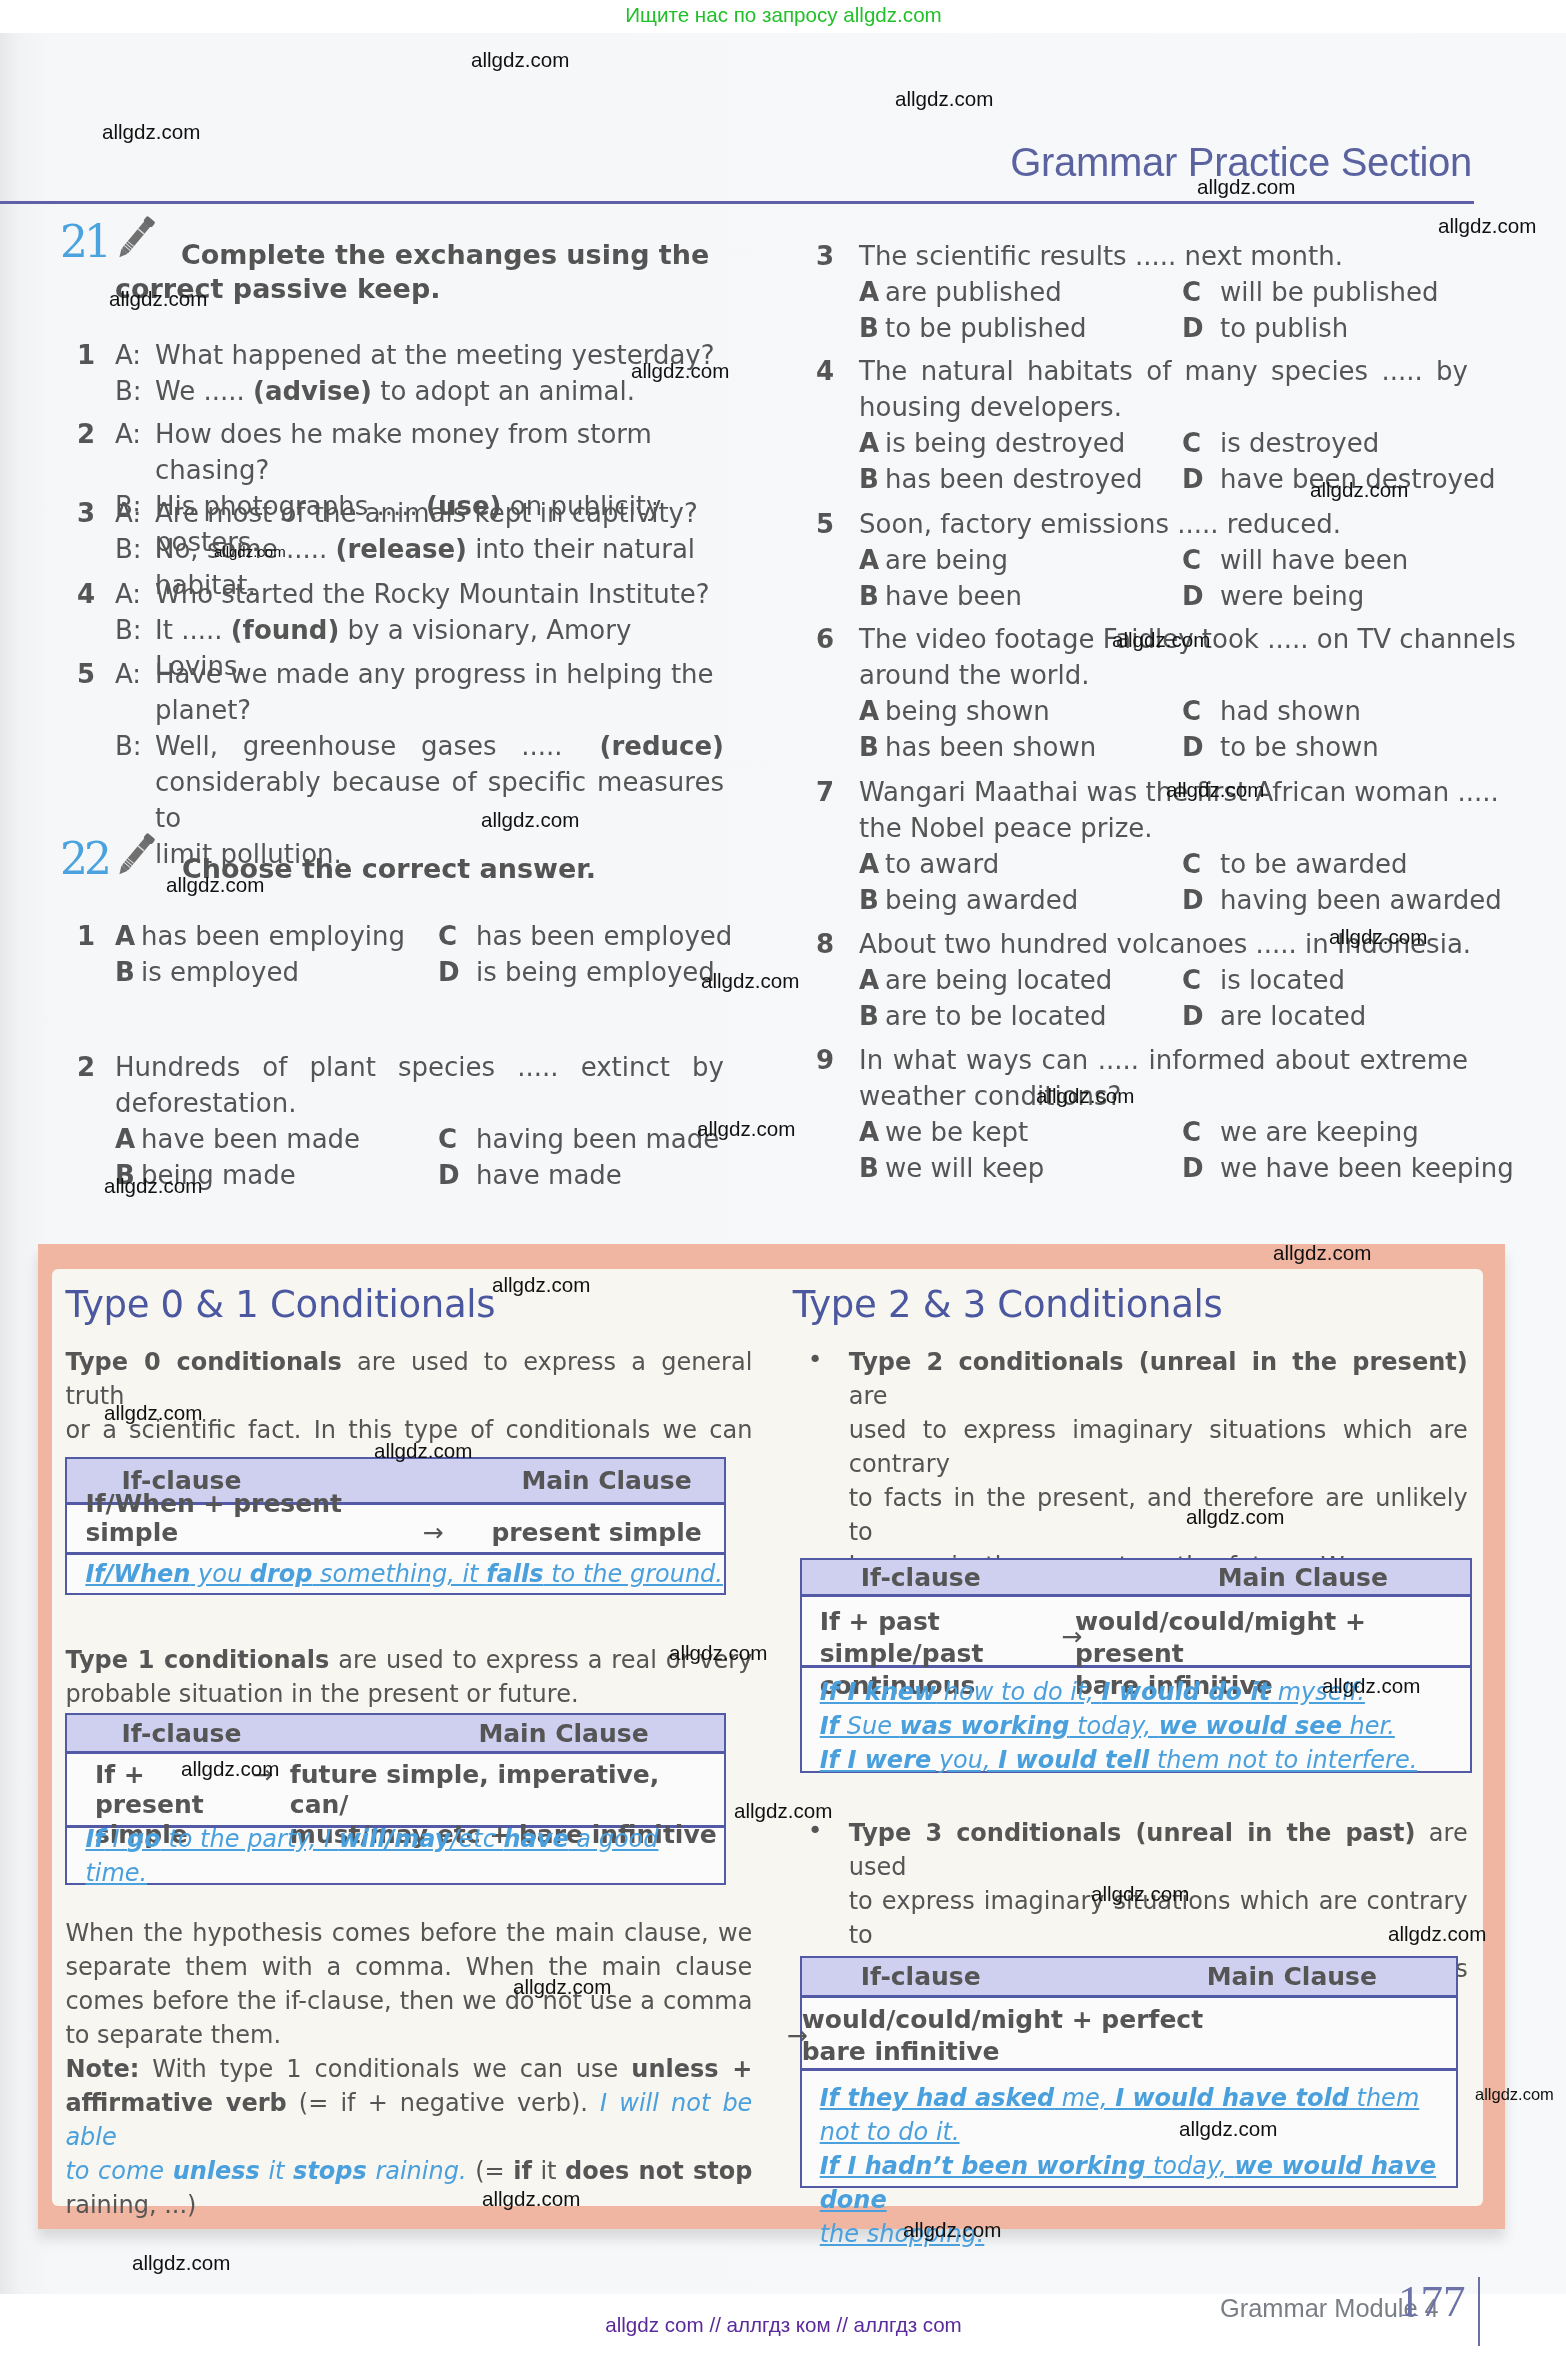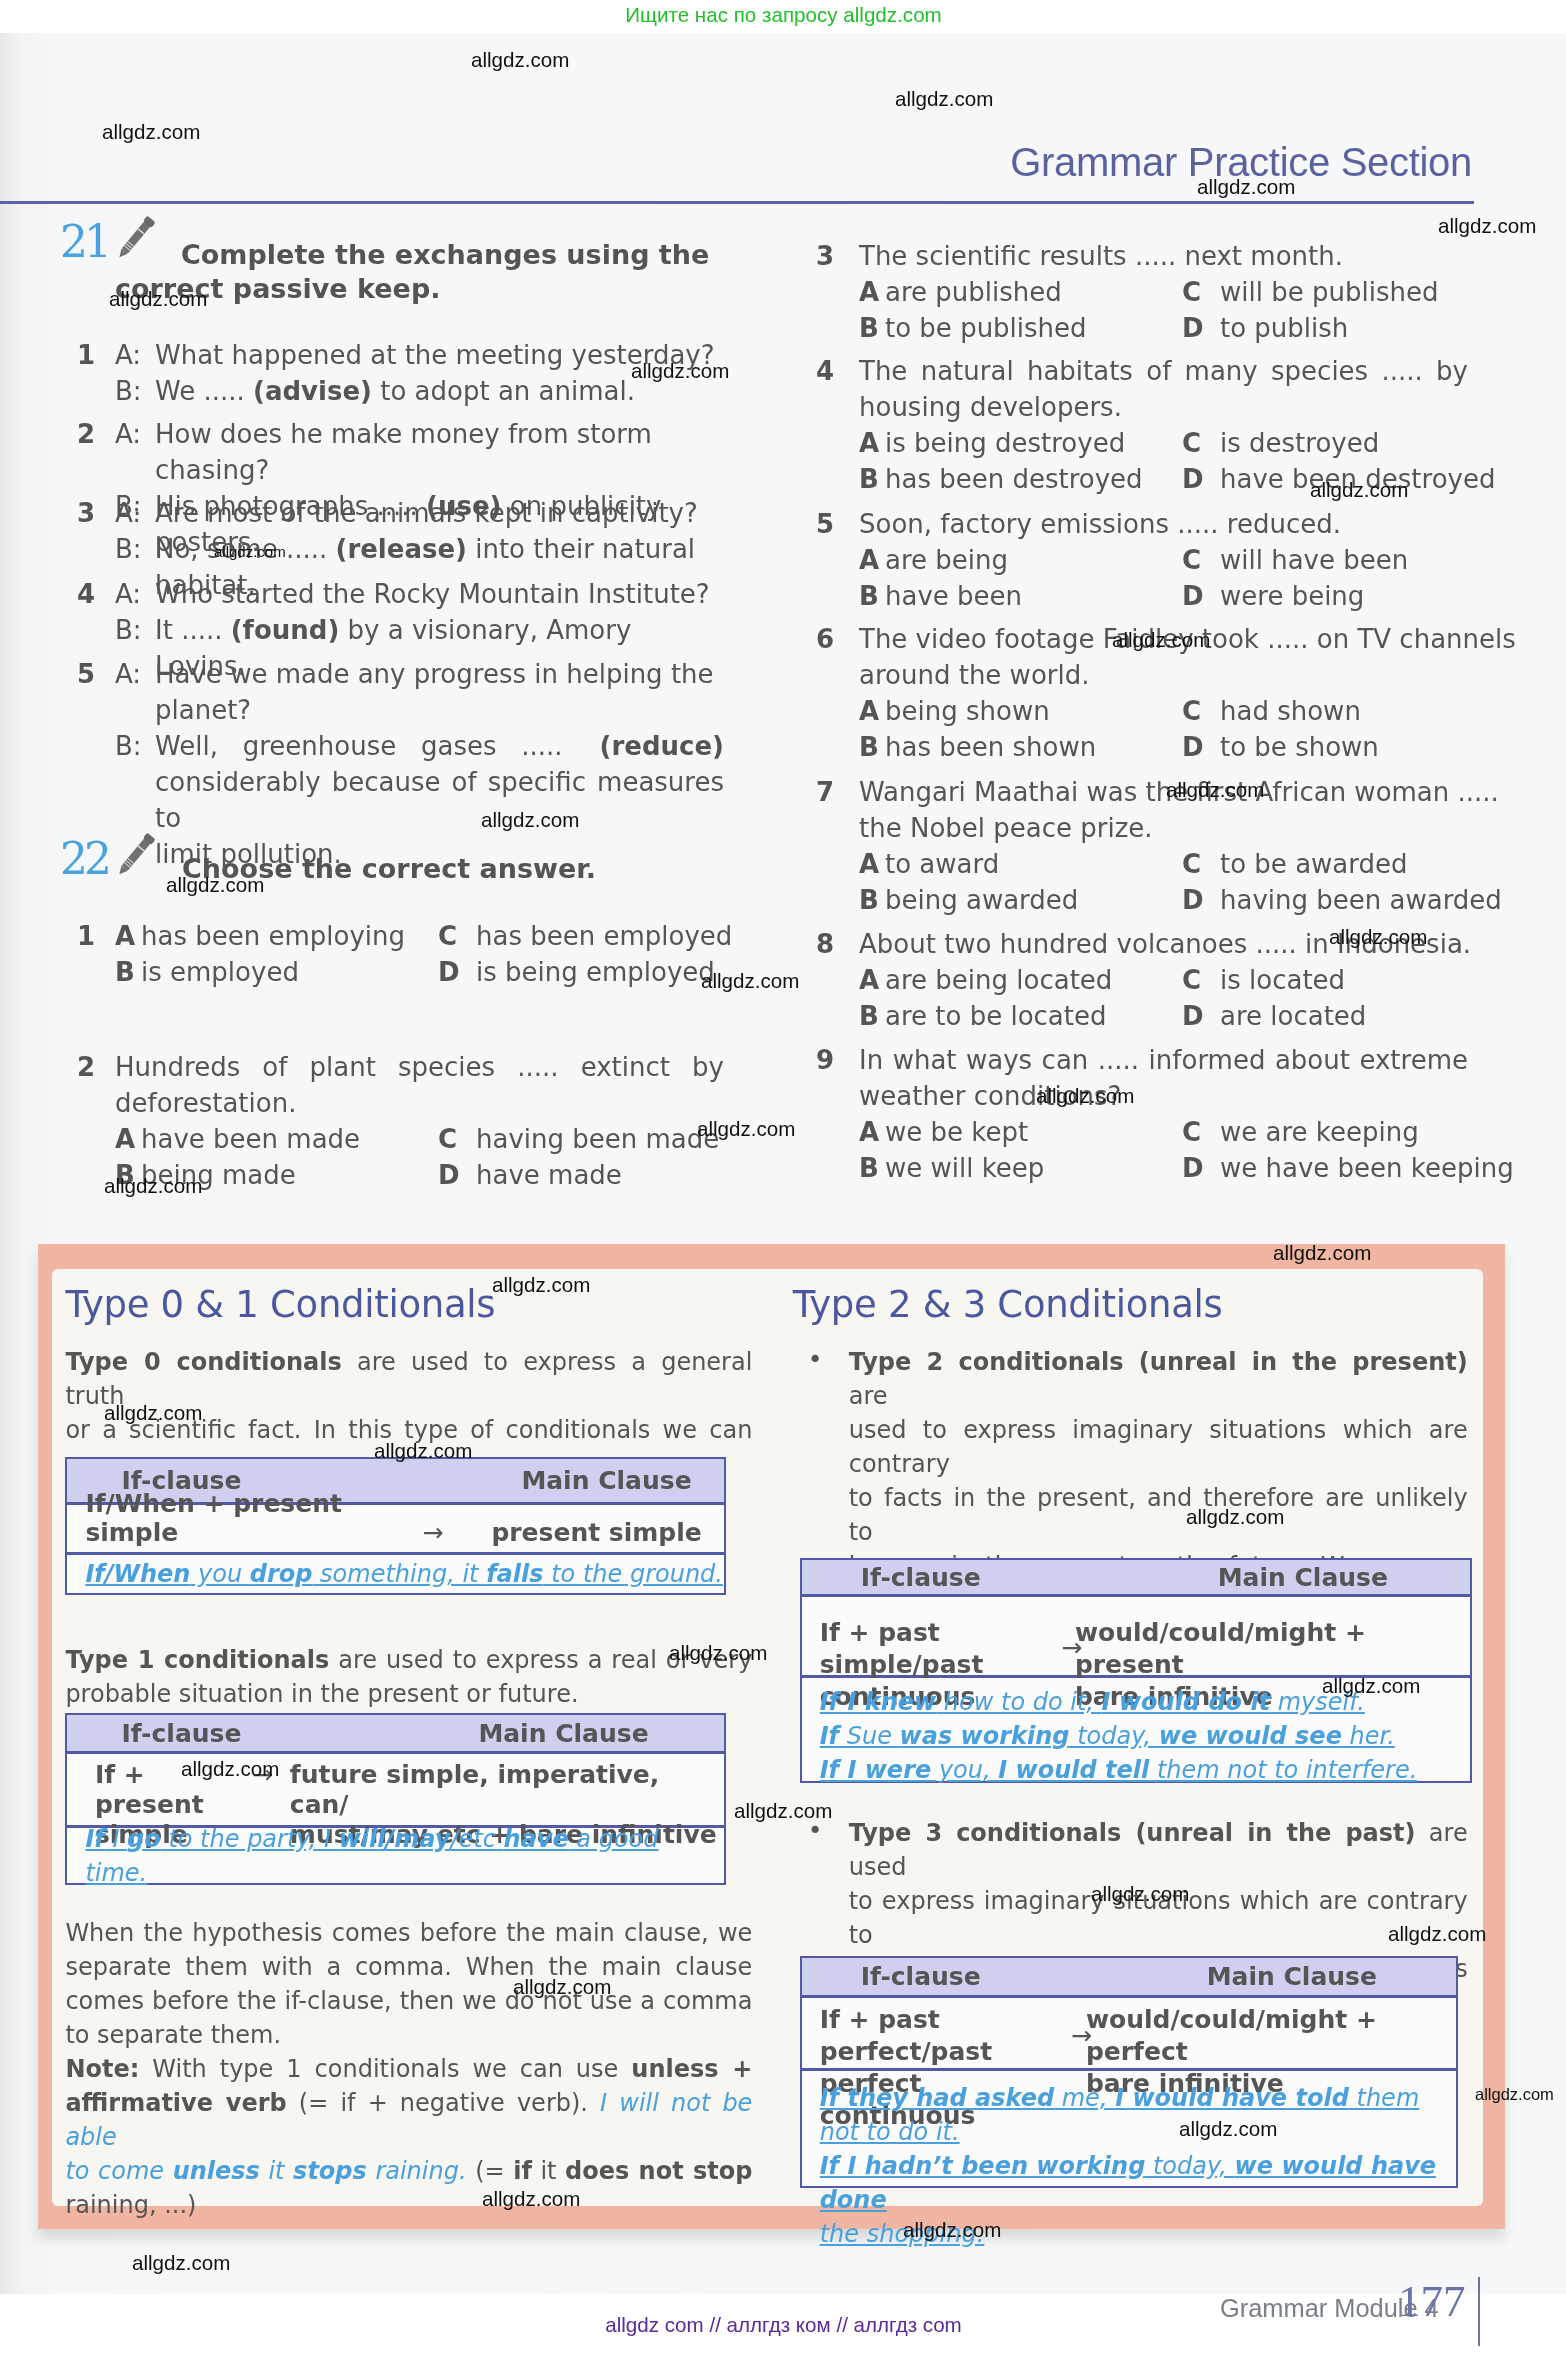--- a/index.html
+++ b/index.html
@@ -370,21 +370,21 @@
         <div class="just">happen in the present or the future. We can use either</div>
         <div class="just"><b>was</b><span> or </span><b>were</b><span> for </span><b>I, he, she, it</b><span>, in the if-clause. We can</span></div>
         <div><span>also use the structure </span><b>If I were you</b><span> ... to give advice.</span></div>
       </div>
 
       <div class="gtable" style="left:748px; top:289px; width:668px;">
         <div class="th" style="height:34px; align-items:center;">
           <span style="margin-left:59px; width:357px;">If-clause</span>
           <span>Main Clause</span>
         </div>
-        <div class="tr" style="height:81px; padding-top:20px; box-sizing:border-box; line-height:32px;">
+        <div class="tr" style="height:71px; padding-top:9px; box-sizing:border-box; line-height:32px;">
           <div style="margin-left:18px; width:264px;">
               <div>If + past simple/past</div>
               <div>continuous</div>
             </div>
           <div style="width:0; font-weight:normal; position:relative; top:15px; left:-13.7px;">→</div>
           <div>
               <div>would/could/might + present</div>
               <div>bare infinitive</div>
             </div>
         </div>
@@ -402,24 +402,20 @@
         <div class="just">facts in the past. They are also used to express regrets</div>
         <div>or criticism.</div>
       </div>
 
       <div class="gtable" style="left:748px; top:687px; width:654px;">
         <div class="th" style="height:37px; align-items:center;">
           <span style="margin-left:59px; width:346px;">If-clause</span>
           <span>Main Clause</span>
         </div>
         <div class="tr" style="height:73px; padding-top:5.5px; box-sizing:border-box; line-height:32px;">
-          <div style="margin-left:18px; width:289px;">
-              <div>If + past perfect/past</div>
-              <div>perfect continuous</div>
-            </div>
           <div style="width:0; font-weight:normal; position:relative; top:16.5px; left:-15px;">→</div>
           <div>
               <div>would/could/might + perfect</div>
               <div>bare infinitive</div>
             </div>
         </div>
         <div class="ex blue" style="height:115px; padding:9.6px 0 0 18px; box-sizing:border-box;">
           <div><b>If they had asked</b><span> me, </span><b>I would have told</b><span> them not to do it.</span></div>
           <div><b>If I hadn’t been working</b><span> today, </span><b>we would have done</b></div>
           <div>the shopping.</div>

